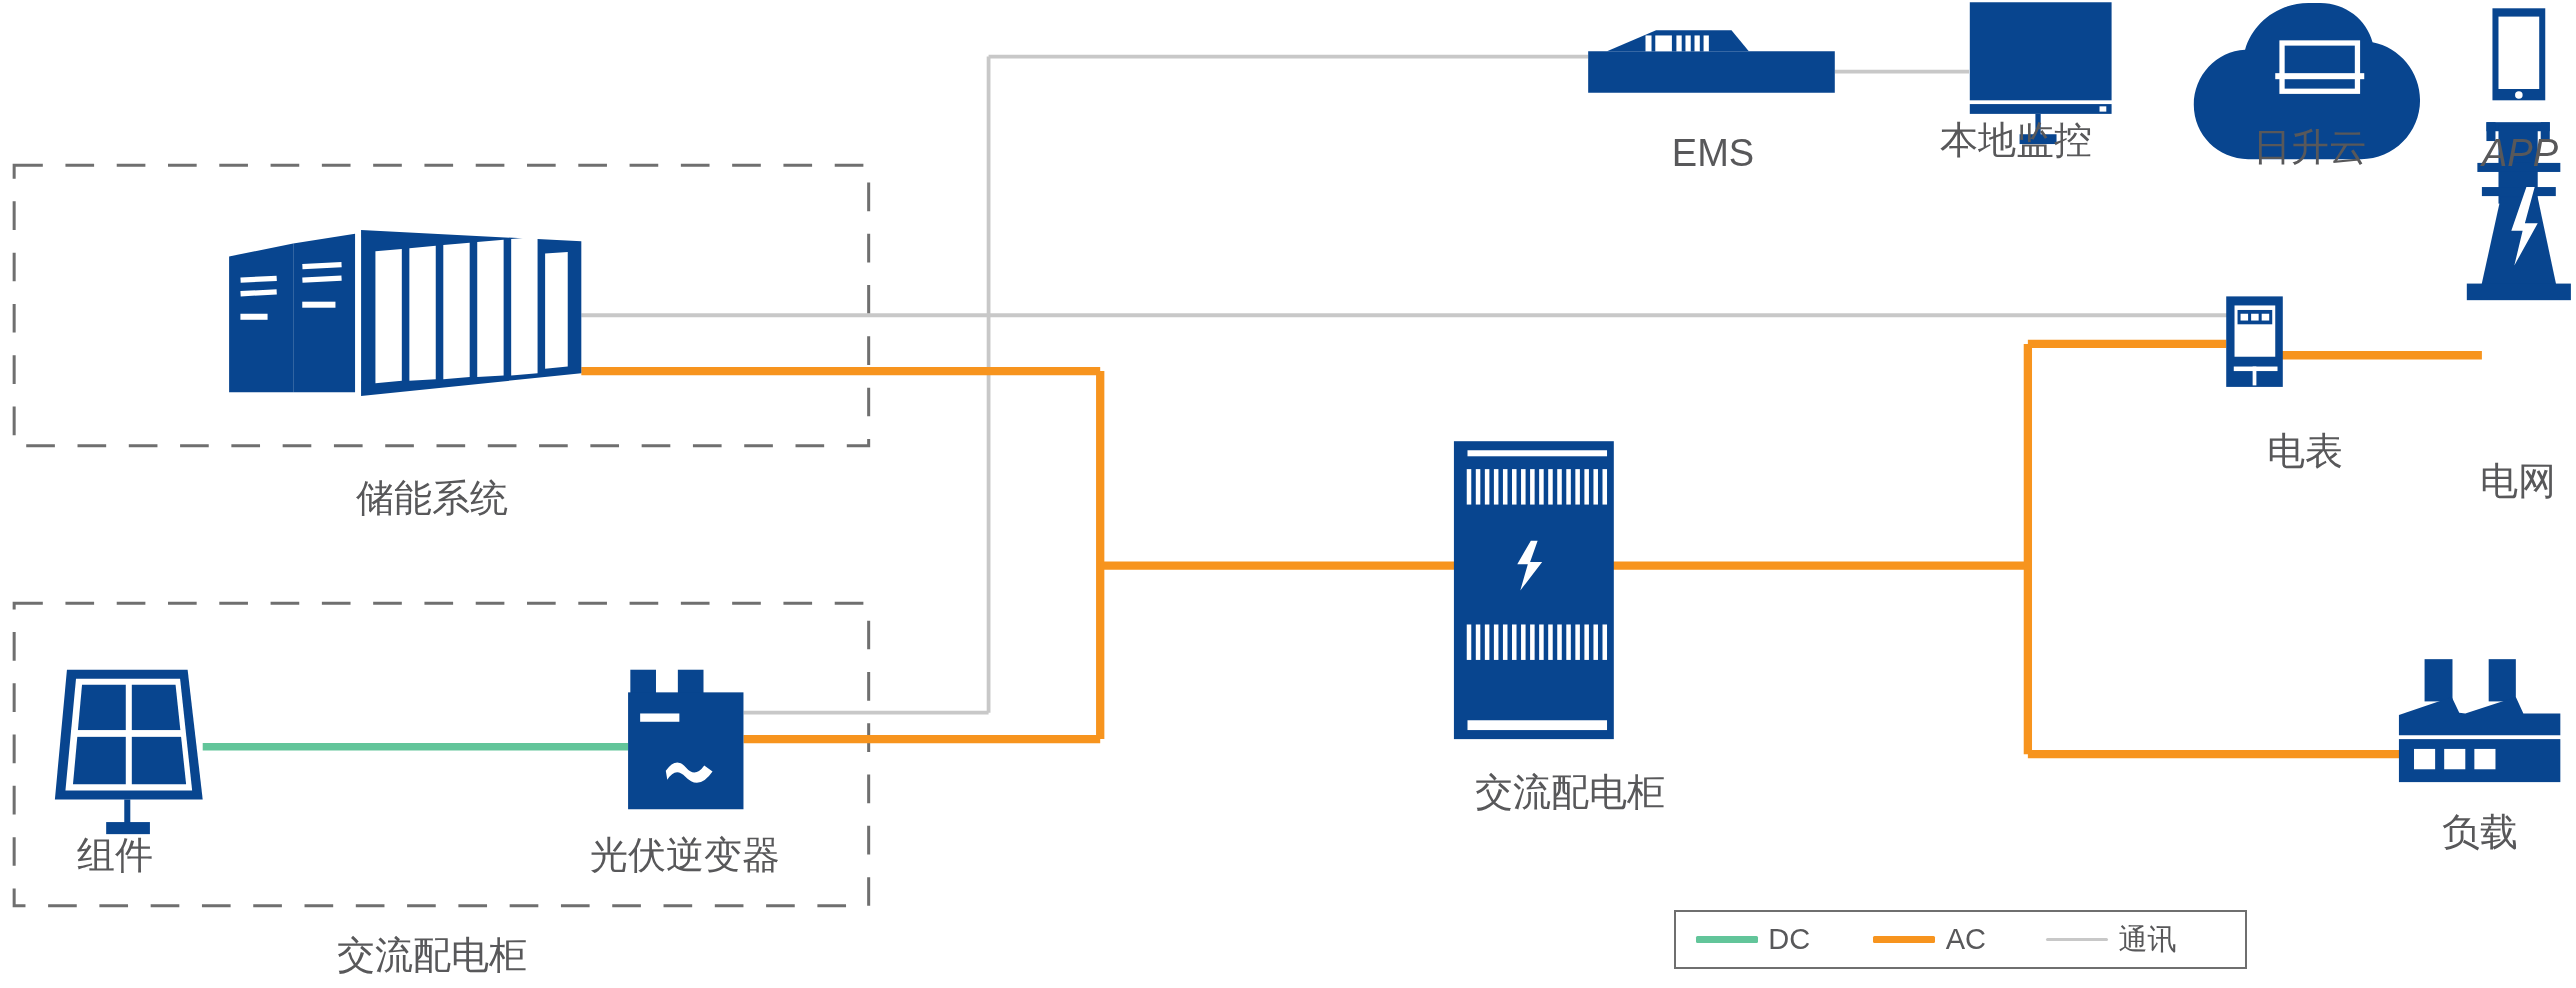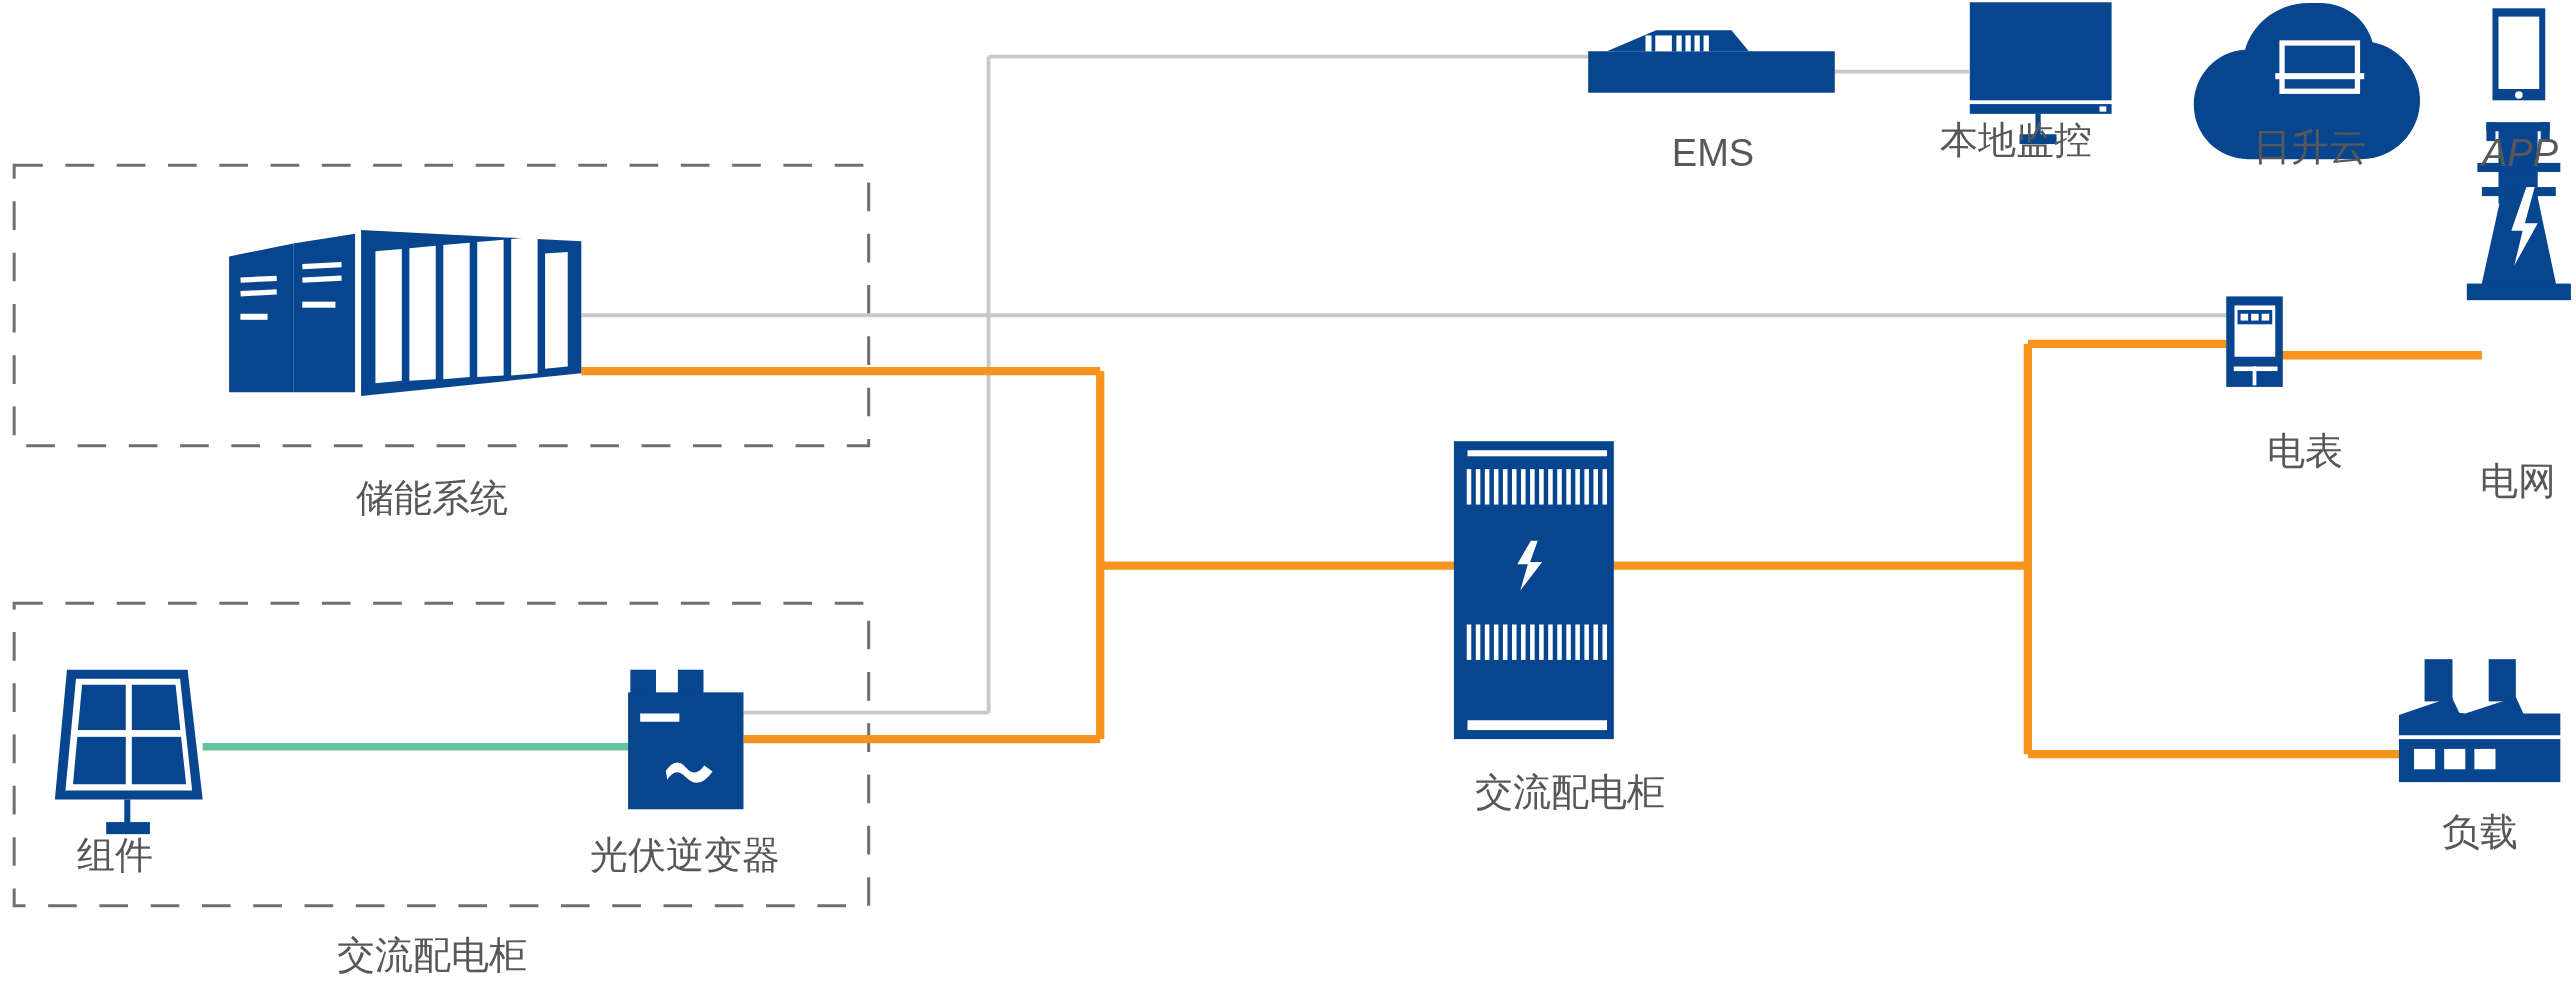--- a/index.html
+++ b/index.html
@@ -241,15 +241,32 @@
   <div class="lbl ctr" style="left:2520px;top:134px;font-style:italic;">APP</div>
 
   <div class="lbl ctr" style="left:1534px;top:773px;margin-left:36px;">交流配电柜</div>
 
   <div class="lbl ctr" style="left:2257px;top:432px;margin-left:48px;">电表</div>
 
   <div class="lbl ctr" style="left:2518px;top:462px;">电网</div>
 
   <div class="lbl ctr" style="left:2480px;top:813px;">负载</div>
 
+  <div class="legend-box" style="left:1674px;top:910px;width:573px;height:59px;padding:0 19.6px;">
+
+    <div class="legend-item" style="margin-right:63px;">
+      <span class="legend-swatch" style="width:62px;height:7.5px;background:#62c59a;"></span>
+      <span class="legend-text">DC</span>
+    </div>
+
+    <div class="legend-item" style="margin-right:60px;">
+      <span class="legend-swatch" style="width:62px;height:7.5px;background:#f7941e;"></span>
+      <span class="legend-text">AC</span>
+    </div>
+
+    <div class="legend-item">
+      <span class="legend-swatch" style="width:62px;height:3.8px;background:#c8c8c8;"></span>
+      <span class="legend-text">通讯</span>
+    </div>
+  </div>
 
 </div>
 
 
 </body></html>

